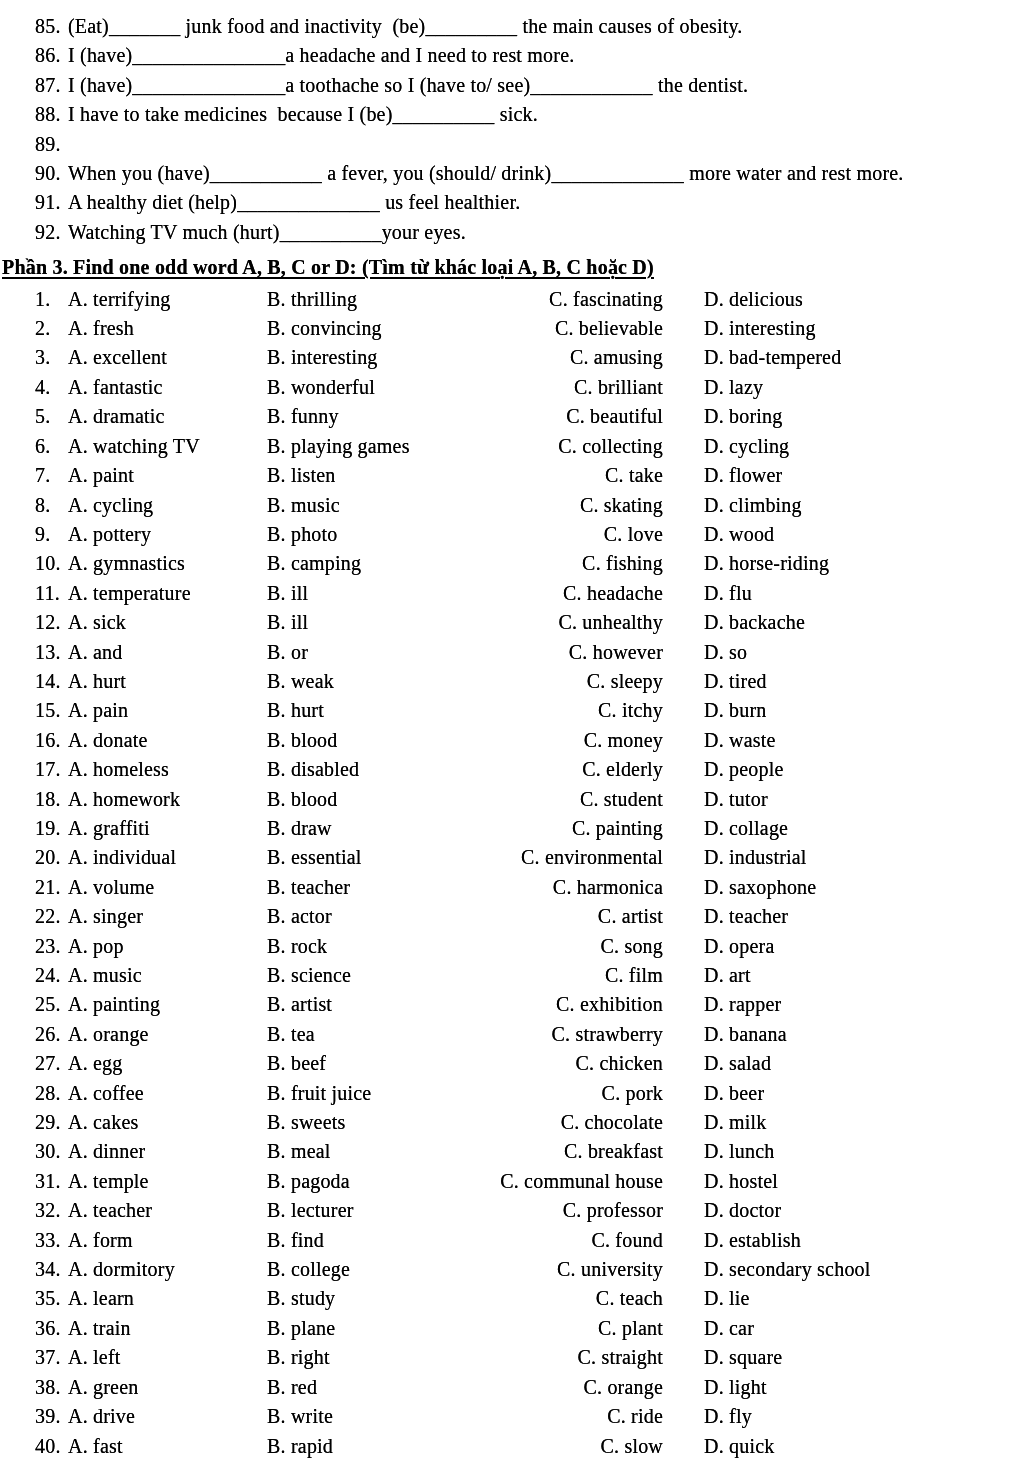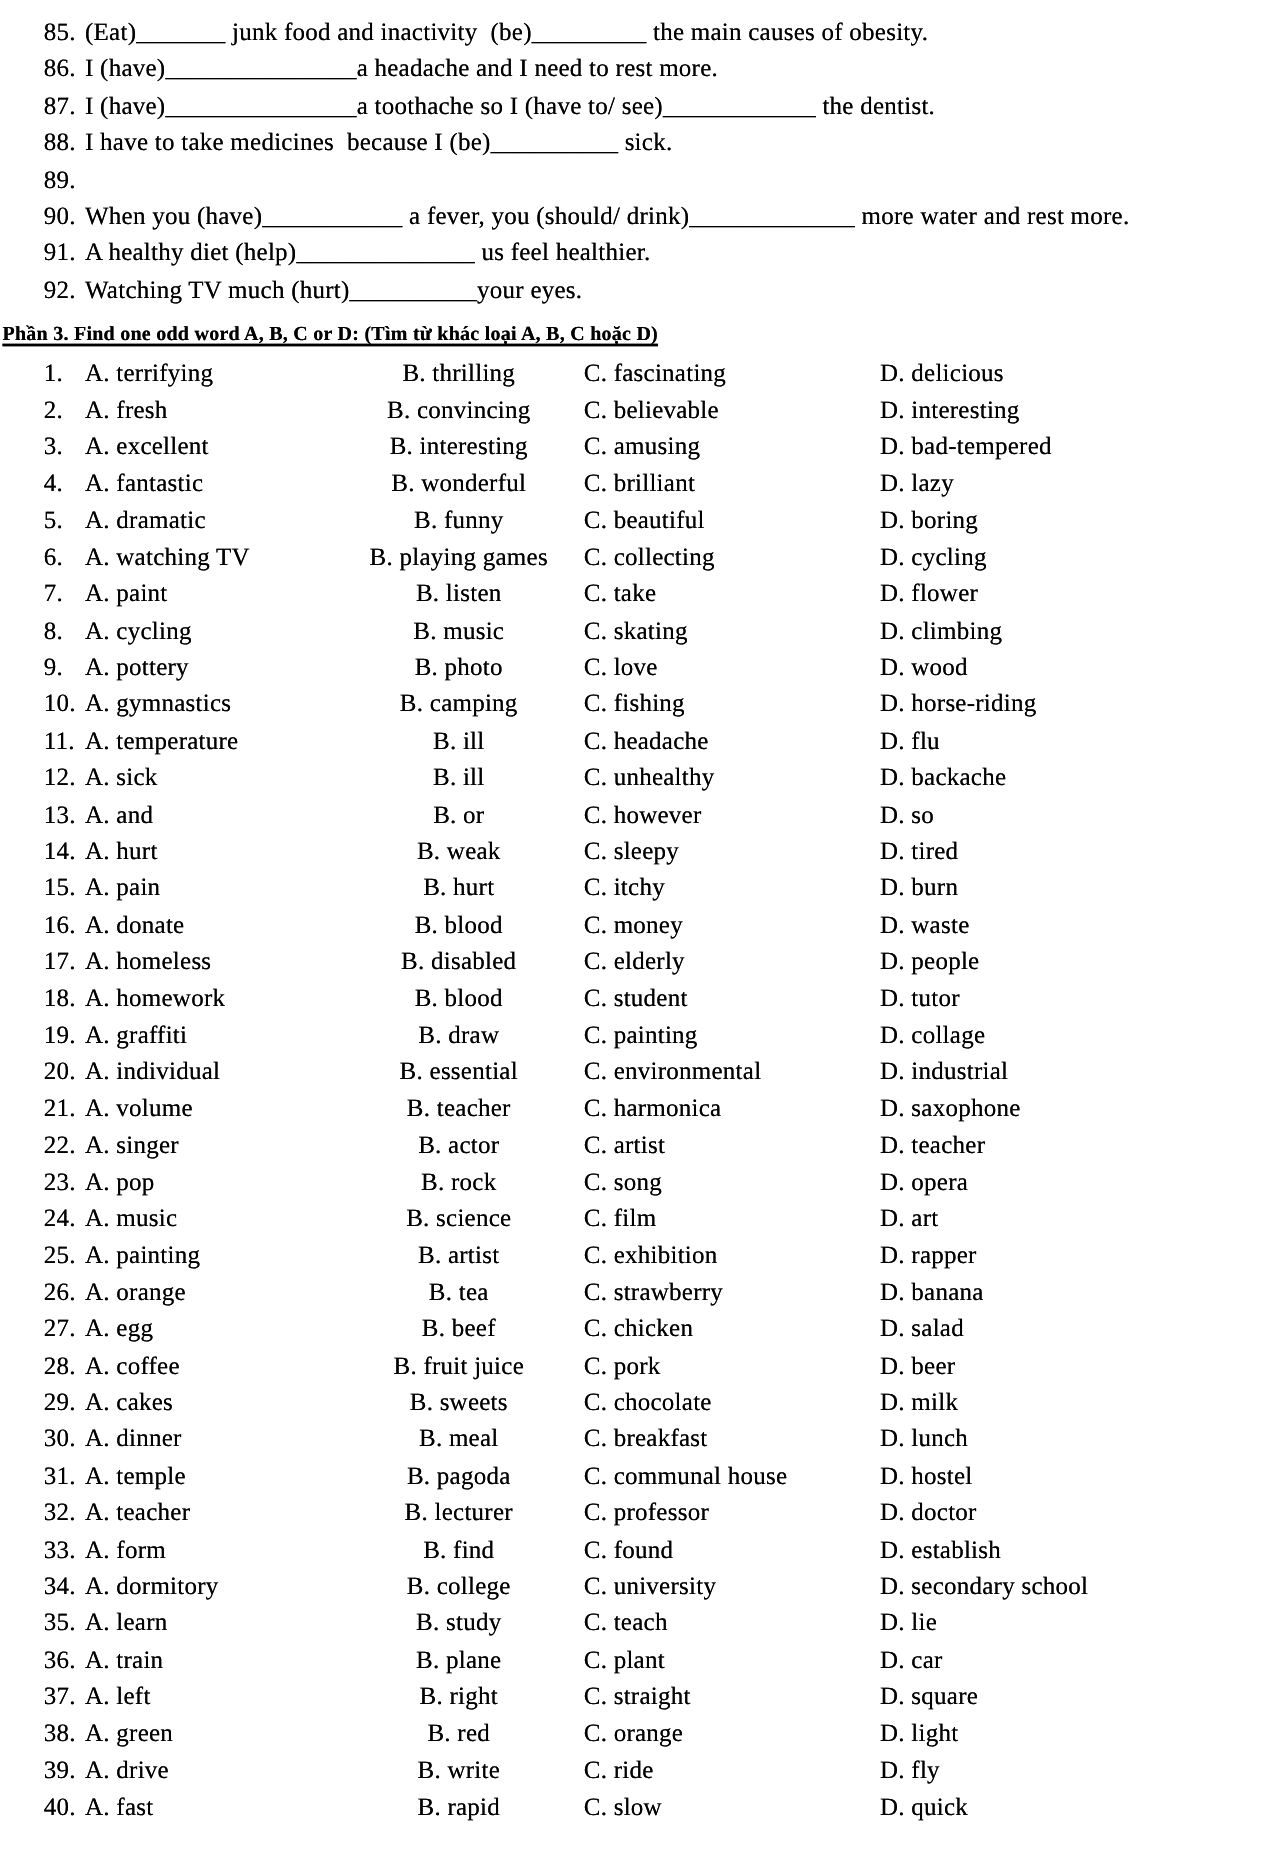--- a/index.html
+++ b/index.html
@@ -24,39 +24,39 @@
     padding-left: 35px;
     line-height: 29.4px;
     white-space: pre;
   }
   .f-num { flex: none; width: 33px; }
   .f-text { flex: none; }
   
   .part3-heading {
     margin: 6px 0 2px 0;
     padding-left: 2px;
-    font-size: 16px;
+    font-size: 20px;
     font-weight: bold;
     line-height: 29.4px;
     letter-spacing: 0.2px;
     text-decoration: underline;
     text-decoration-thickness: 2px;
     text-underline-offset: 3px;
   }
   
   .q-row {
     display: flex;
     padding-left: 35px;
     line-height: 29.4px;
     white-space: pre;
   }
   .q-num { flex: none; width: 33px; }
   .q-a { flex: none; width: 199px; }
-  .q-b { flex: none; width: 200px; text-align: center; }
-  .q-c { flex: none; width: 196px; }
+  .q-b { flex: none; width: 200px; }
+  .q-c { flex: none; width: 196px; text-align: right; }
   .q-d { flex: none; margin-left: 41px; }
 </style>
 </head>
 <body>
 
 <div class="page">
   <section id="fill-holder">
       <div class="f-line"><span class="f-num">85.</span><span class="f-text">(Eat)_______ junk food and inactivity  (be)_________ the main causes of obesity.</span></div>
       <div class="f-line"><span class="f-num">86.</span><span class="f-text">I (have)_______________a headache and I need to rest more.</span></div>
       <div class="f-line"><span class="f-num">87.</span><span class="f-text">I (have)_______________a toothache so I (have to/ see)____________ the dentist.</span></div>

